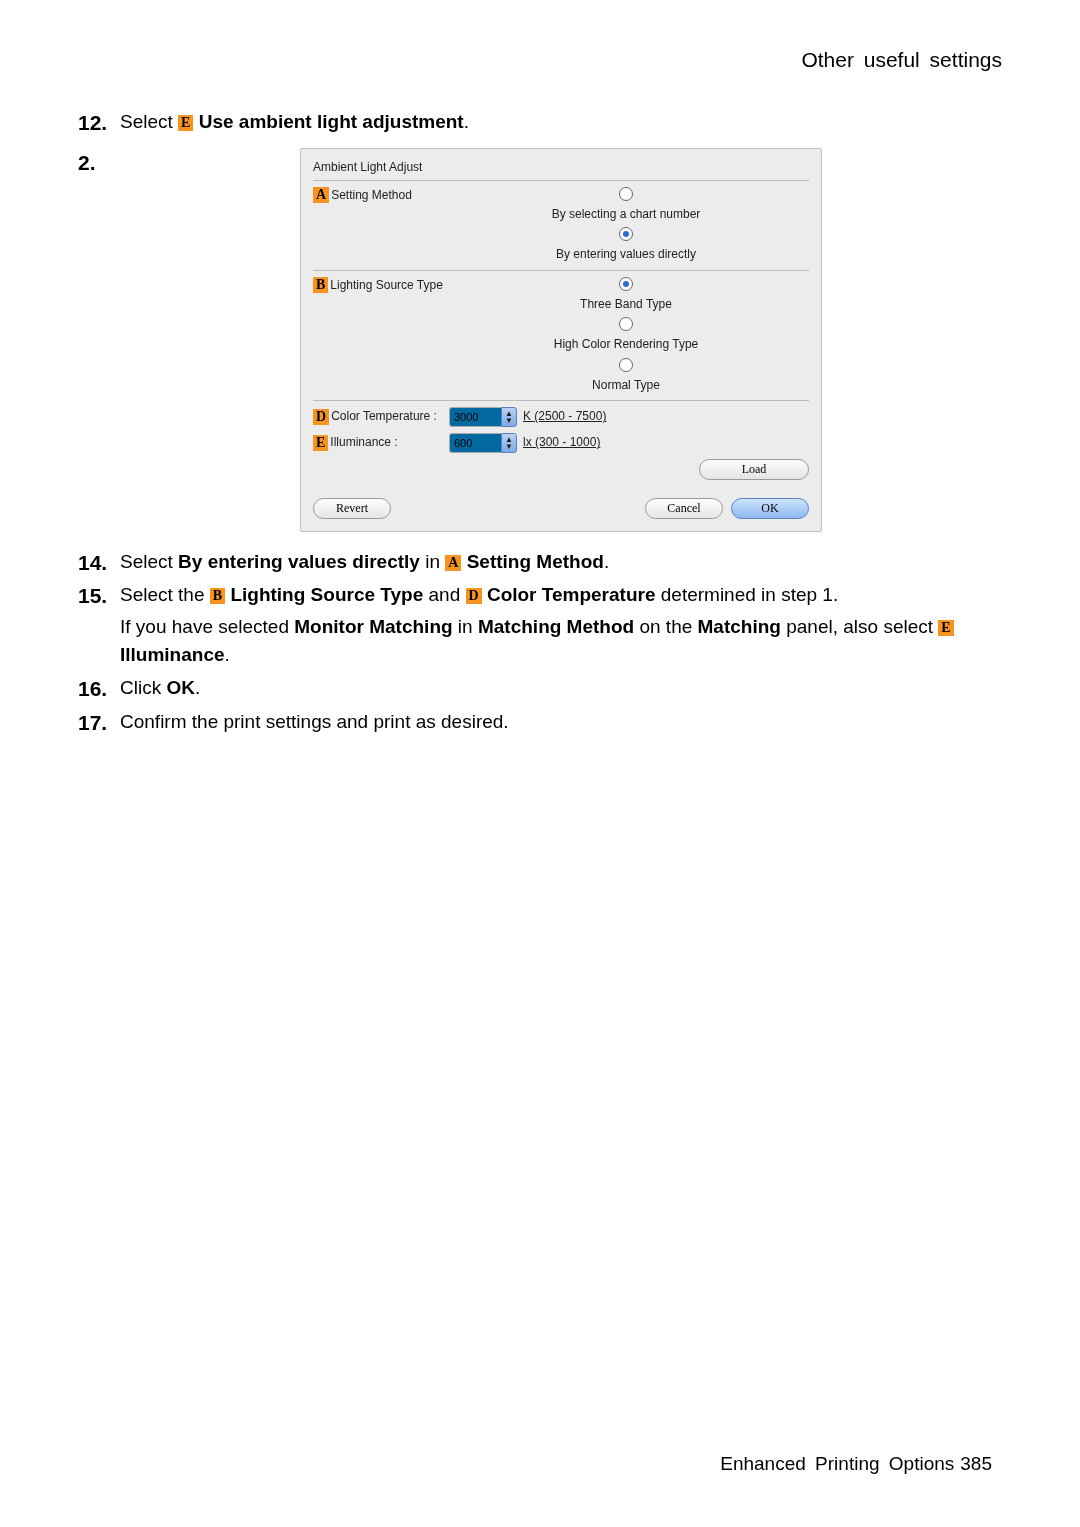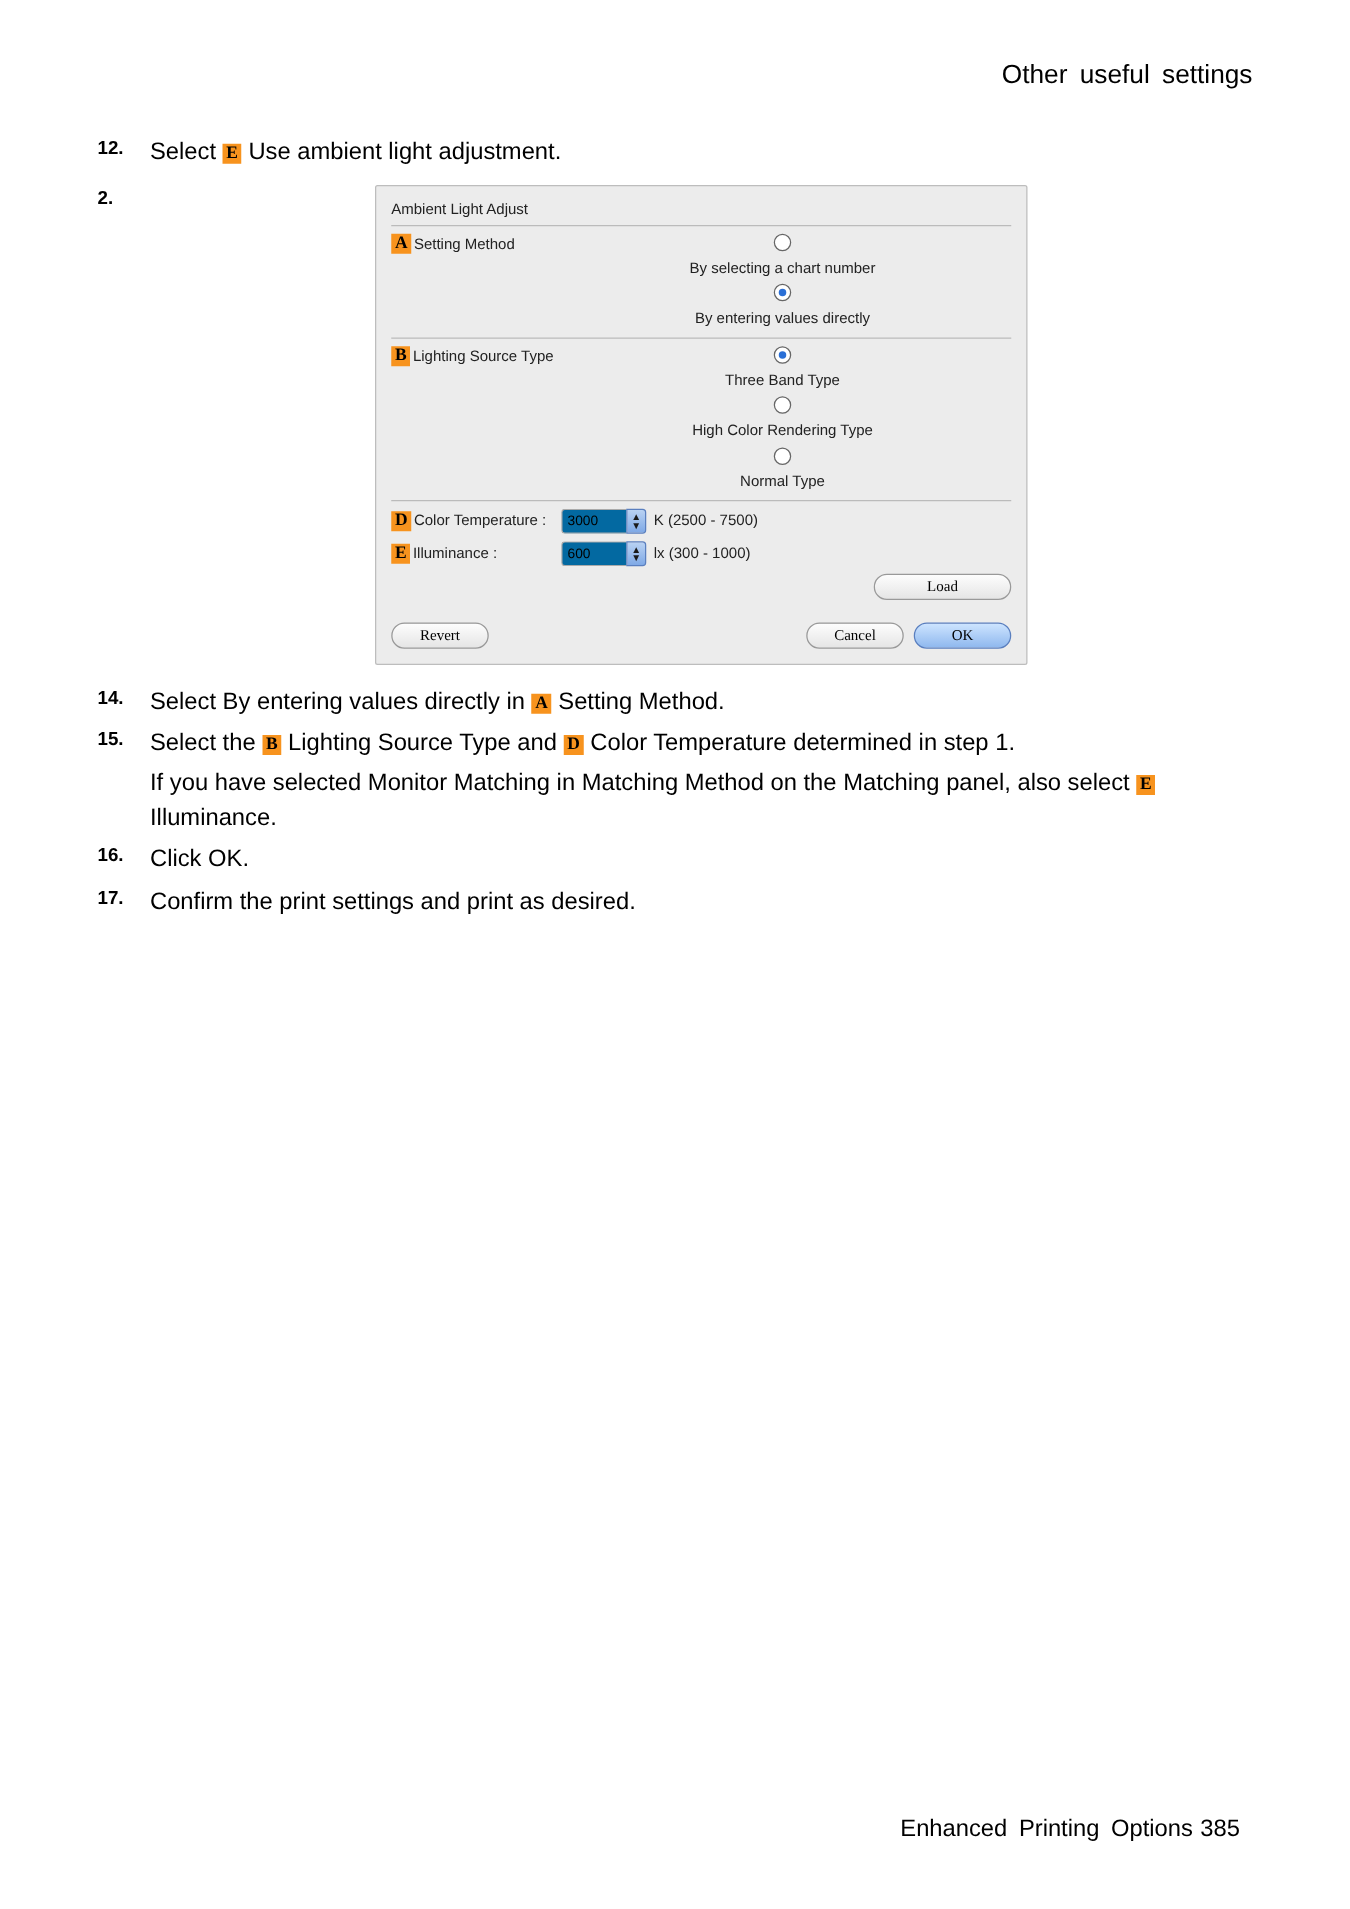--- a/index.html
+++ b/index.html
@@ -33,23 +33,23 @@
     position: relative;
     padding-left: 42px;
     margin-bottom: 6px;
     line-height: 1.45;
   }
   .step-num {
     position: absolute;
     left: 0;
     top: 0;
     font-weight: bold;
-    font-size: 15px;
-  }
-  .bold { font-weight: normal; }
+    font-size: 21px;
+  }
+  .bold { font-weight: bold; }
   .callout {
     display: inline-block;
     background: #f7931e;
     color: #000;
     font-weight: bold;
     font-size: 14px;
     line-height: 16px;
     padding: 0 3px;
     vertical-align: 1px;
     font-family: Georgia, 'Times New Roman', serif;
@@ -157,21 +157,21 @@
     display: flex;
     flex-direction: column;
     align-items: center;
     justify-content: center;
     font-size: 8px;
     line-height: 7px;
     color: #1a1a1a;
     box-sizing: border-box;
   }
   .nud .spin span { display:block; height:7px; }
-  .range-text { font-size: 12px; }
+  .range-text { font-size: 12px; text-decoration: underline; }
   .btn {
     display: inline-flex;
     align-items: center;
     justify-content: center;
     min-width: 78px;
     height: 21px;
     border-radius: 11px;
     border: 1px solid #999;
     background: linear-gradient(#fdfdfd, #e5e5e5);
     font-size: 12px;

